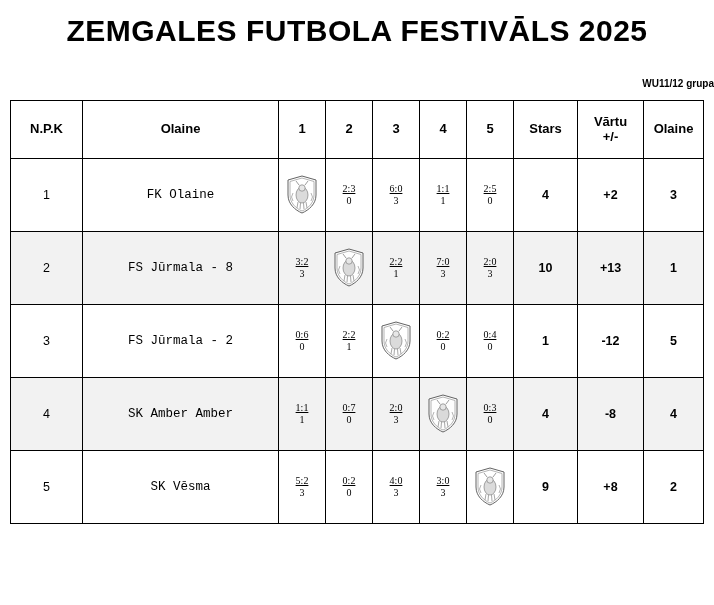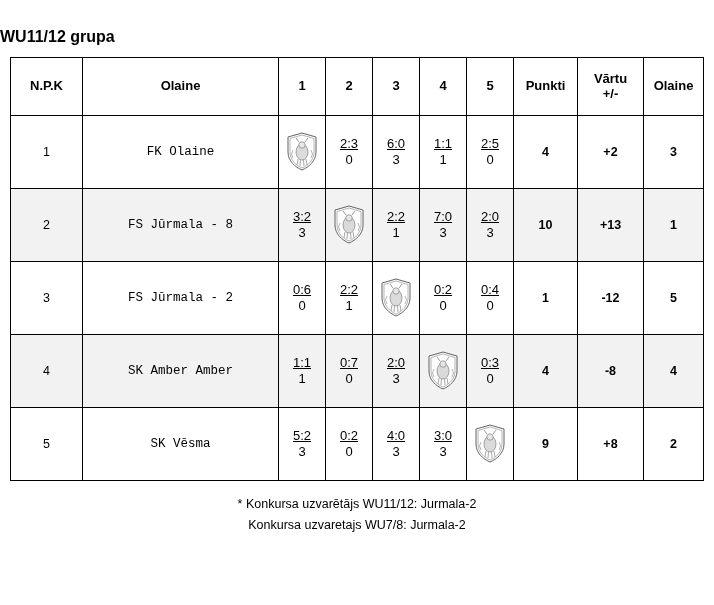--- a/index.html
+++ b/index.html
@@ -22,24 +22,25 @@
   }
   .title {
     text-align: center;
     font-size: 30px;
     font-weight: bold;
     letter-spacing: 0.5px;
     line-height: 1.28;
     margin: 12px 30px 0 30px;
   }
   .subtitle {
-    text-align: left;
-    font-size: 16px;
+    text-align: right;
+    font-size: 10px;
     font-weight: bold;
     margin-top: 28px;
+    margin-left: 40px;
   }
   table.standings {
     border-collapse: collapse;
     margin: 11px auto 4px auto;
     width: 656px;
     table-layout: fixed;
   }
   table.standings th,
   table.standings td {
     border: 1px solid #000000;
@@ -69,21 +70,22 @@
   }
   td.npk, td.points, td.diff, td.place {
     font-weight: normal;
   }
   td.points, td.diff, td.place {
     font-weight: bold;
     font-size: 12.5px;
   }
   .score {
     line-height: 1.25;
-    font-size: 13px;
+    font-size: 10px;
+    font-family: Liberation Serif, serif;
   }
   .score .top {
     text-decoration: underline;
     display: block;
   }
   .score .bot {
     display: block;
   }
   td.self {
     padding: 0;
@@ -101,20 +103,21 @@
     text-align: center;
     font-size: 12.5px;
     line-height: 1.65;
   }
 </style>
 </head>
 <body>
 
 <div class="page">
 
+  <div class="title">ZEMGALES FUTBOLA FESTIVĀLS 2025</div>
 
   <div class="subtitle">WU11/12 grupa</div>
 
   <table class="standings">
     <colgroup>
       <col class="col-npk">
       <col class="col-team">
       <col class="col-round">
       <col class="col-round">
       <col class="col-round">
@@ -126,21 +129,21 @@
     </colgroup>
     <thead>
       <tr>
         <th>N.P.K</th>
         <th>Olaine</th>
         <th>1</th>
         <th>2</th>
         <th>3</th>
         <th>4</th>
         <th>5</th>
-        <th>Punkti</th>
+        <th>Stars</th>
         <th>
           <span>Vārtu</span><br>
           <span>+/-</span>
         </th>
         <th>Olaine</th>
       </tr>
     </thead>
     <tbody id="tbody">
         <tr>
           <td class="npk">1</td>
@@ -358,18 +361,14 @@
               </svg>
             </div>
           </td>
           <td class="points">9</td>
           <td class="diff">+8</td>
           <td class="place">2</td>
         </tr>
       </tbody>
   </table>
 
-  <div class="footnotes">
-    <div>* Konkursa uzvarētājs WU11/12: Jurmala-2</div>
-    <div>Konkursa uzvaretajs WU7/8: Jurmala-2</div>
-  </div>
 
 </div>
 
 </body></html>

